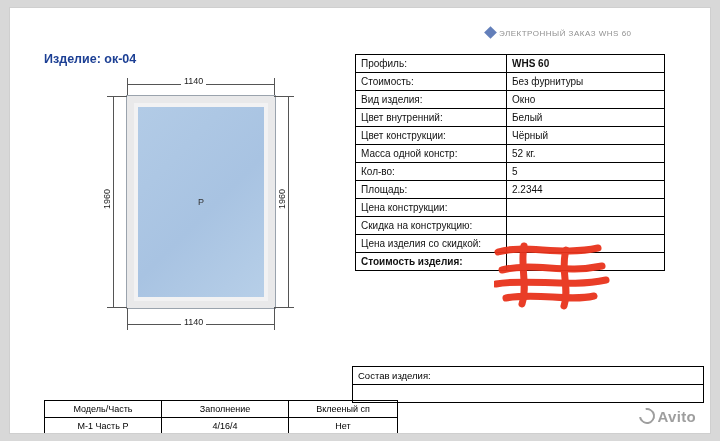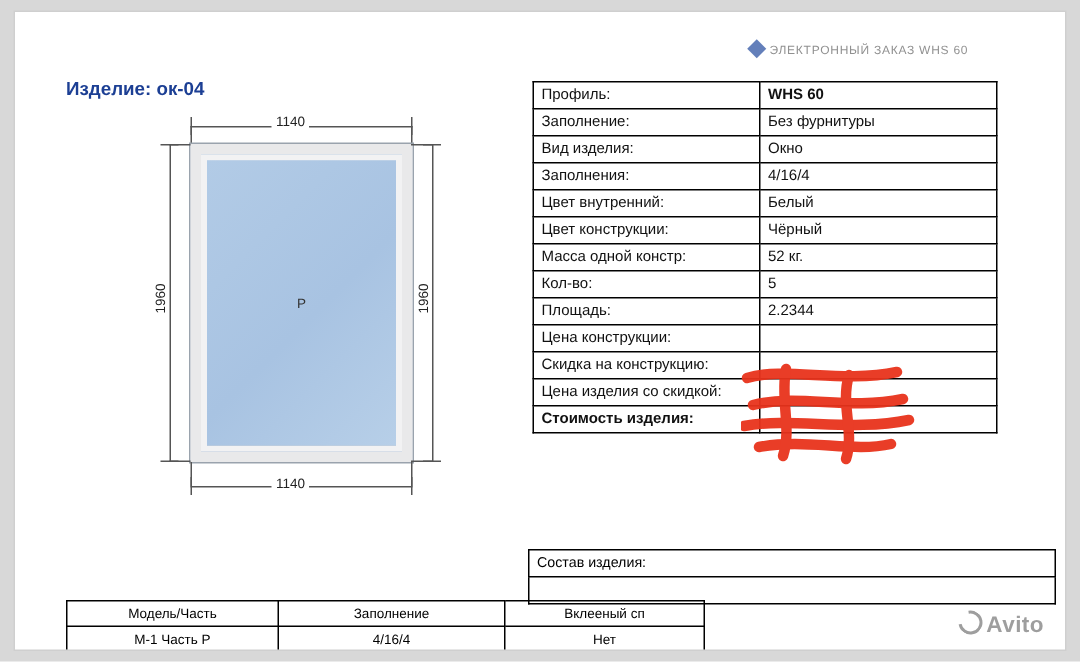--- a/index.html
+++ b/index.html
@@ -12,21 +12,21 @@
   .page{
     position:absolute;
     left:10px;top:8px;
     width:700px;height:425px;
     background:#ffffff;
     box-shadow:0 0 0 1px #cfcfcf;
     overflow:hidden;
   }
   .hdr-logo{
     position:absolute;
-    left:490px;top:20px;
+    left:476px;top:20px;
     width:205px;height:14px;
     font-size:8px;
     color:#6b6b6b;
     letter-spacing:.5px;
     white-space:nowrap;
     opacity:.75;
   }
   .hdr-logo .sq{
     display:inline-block;
     width:9px;height:9px;
@@ -153,21 +153,21 @@
     position:absolute;
     left:34px;top:392px;
     width:326px;
     border-collapse:collapse;
     font-size:9px;
     table-layout:fixed;
   }
   .parts td,.parts th{
     border:1px solid #000;
     height:16px;
-    padding:0 16px;
+    padding:0 4px;
     text-align:center;
     font-weight:normal;
     white-space:nowrap;
   }
   .parts thead td{font-weight:normal;}
   .parts .c1{width:108px;}
   .parts .c2{width:118px;}
   .parts .c3{width:100px;}
 
   
@@ -242,30 +242,26 @@
     <div class="dim-txt" style="left:76px;top:243px;">1140</div>
   </div>
 
   <table class="spec">
     <tbody>
       <tr>
           <td class="k">Профиль:</td>
           <td class="v b">WHS 60</td>
         </tr>
       <tr>
-          <td class="k">Заполнение:</td>
+          <td class="k">Стоимость:</td>
           <td class="v">Без фурнитуры</td>
         </tr>
       <tr>
           <td class="k">Вид изделия:</td>
           <td class="v">Окно</td>
-        </tr>
-      <tr>
-          <td class="k">Заполнения:</td>
-          <td class="v">4/16/4</td>
         </tr>
       <tr>
           <td class="k">Цвет внутренний:</td>
           <td class="v">Белый</td>
         </tr>
       <tr>
           <td class="k">Цвет конструкции:</td>
           <td class="v">Чёрный</td>
         </tr>
       <tr>

